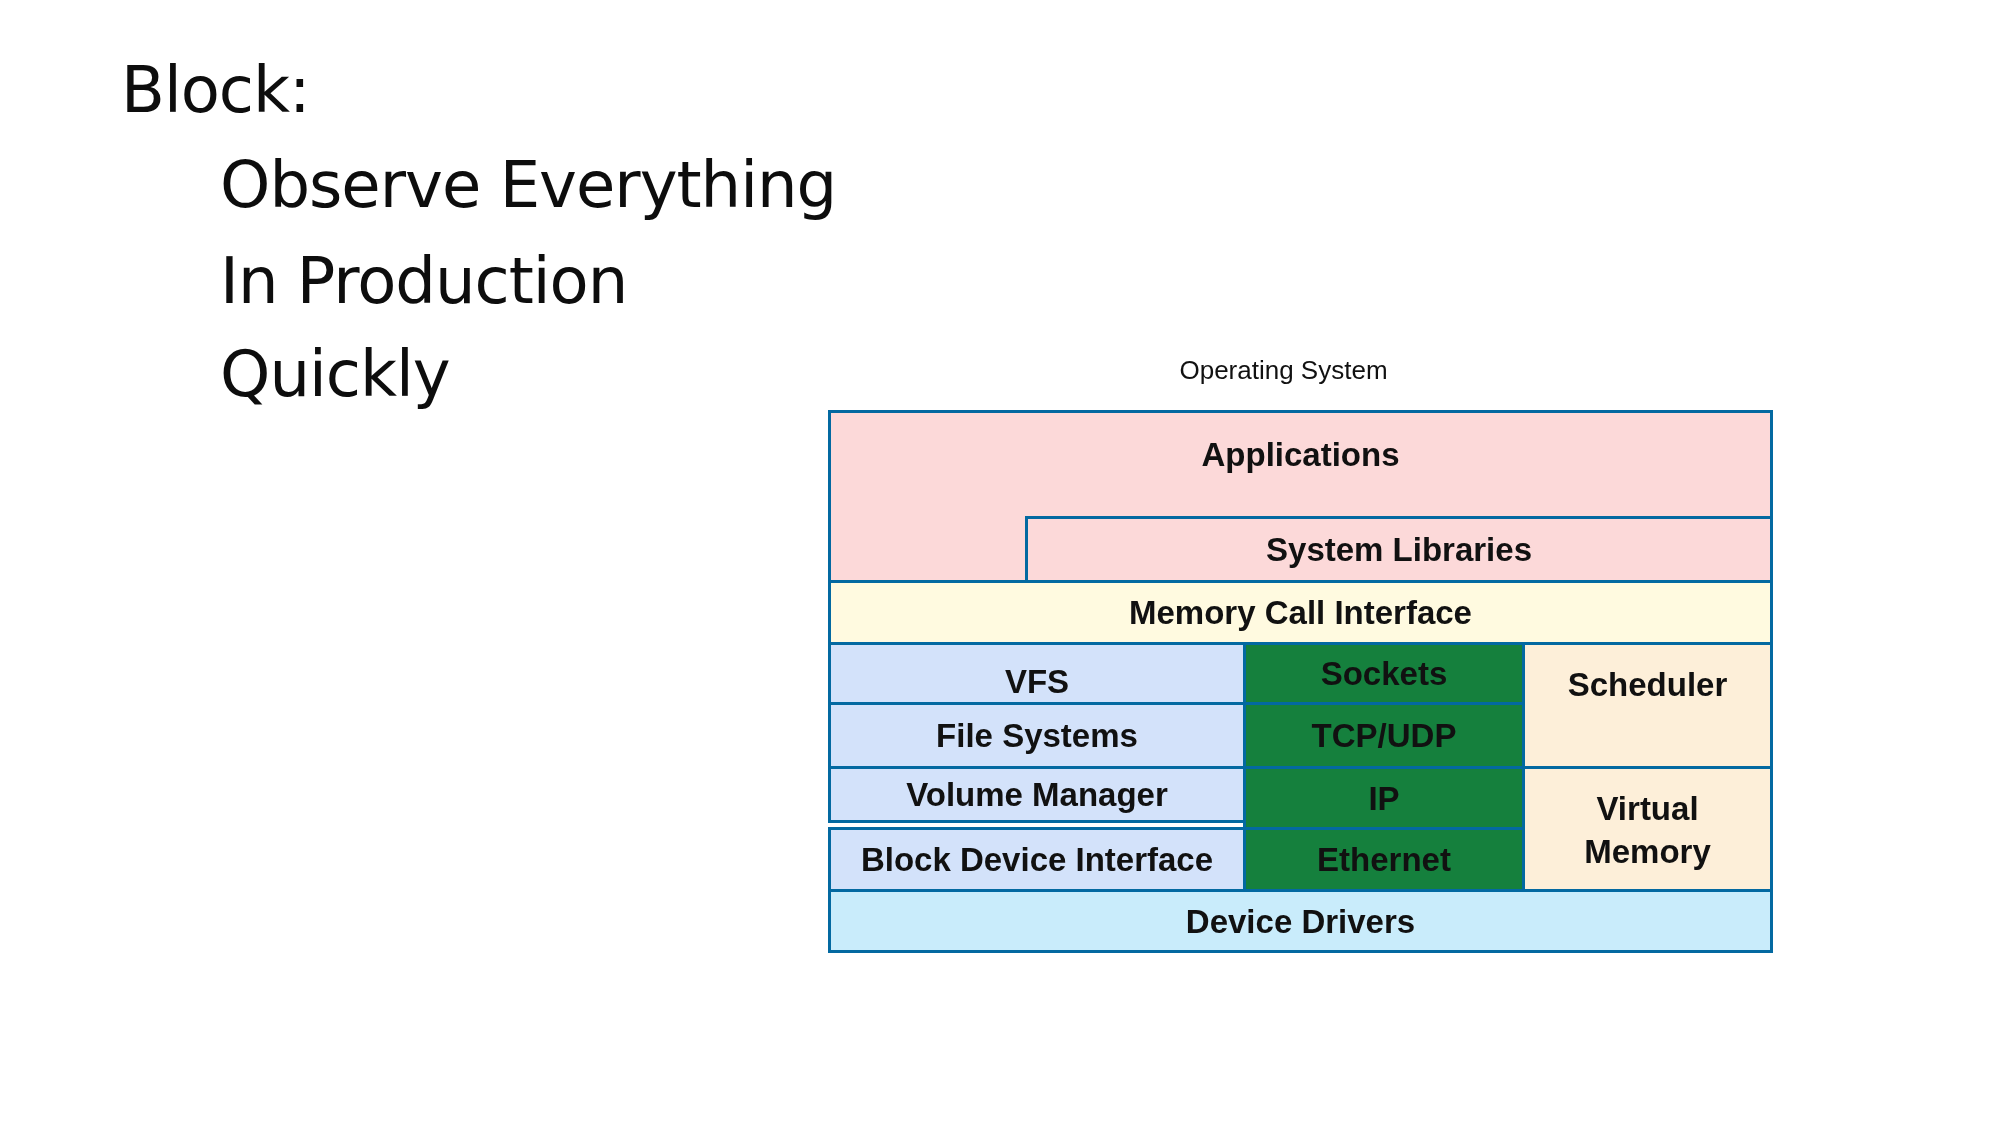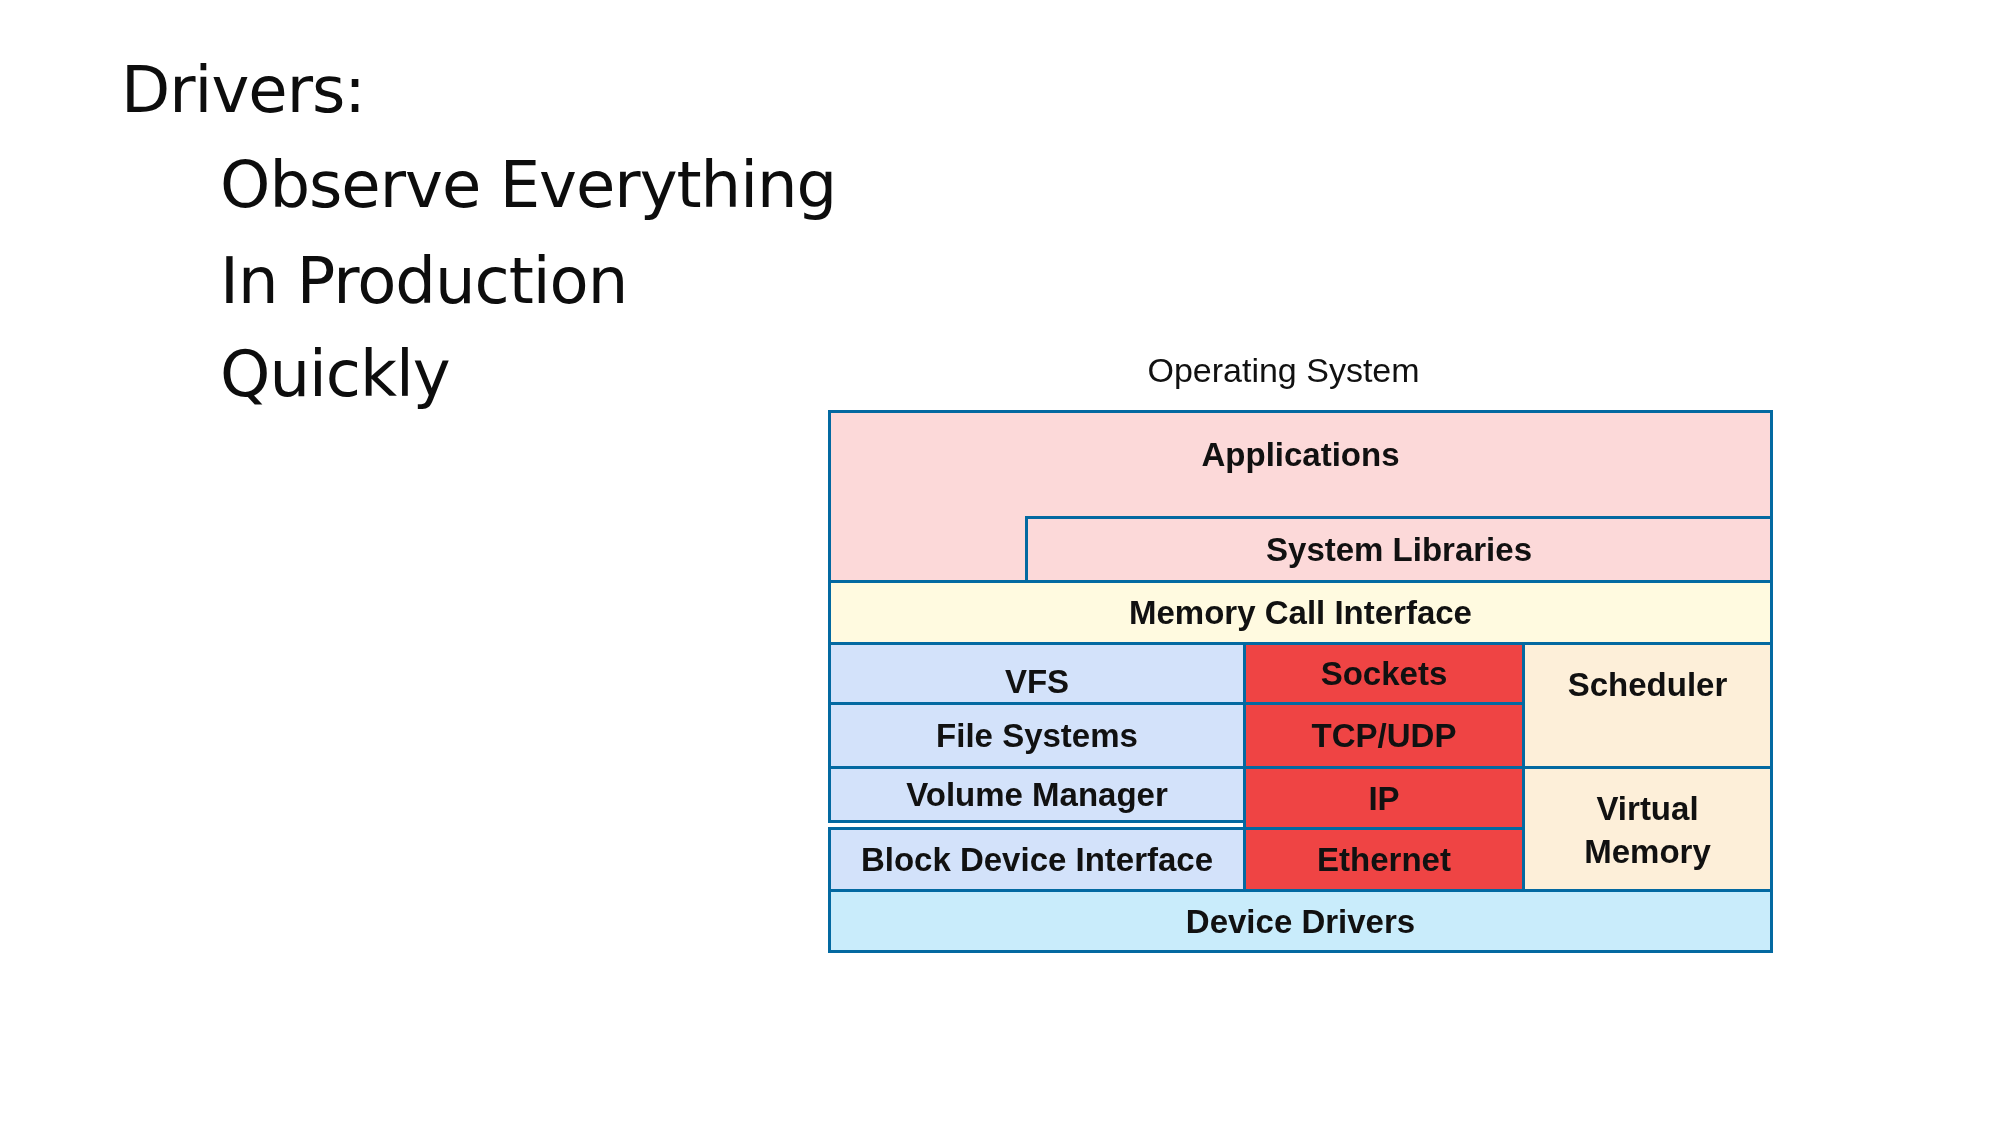--- a/index.html
+++ b/index.html
@@ -17,39 +17,39 @@
       font-family: "DejaVu Sans", sans-serif;
       font-size: 64px; line-height: 1; letter-spacing: -1px;
       color: #0d0d0d; white-space: nowrap;
     }
     .b0 { top: 153px; }
     .b1 { top: 249px; }
     .b2 { top: 342px; }
 
     .diagram-title {
       position: absolute; left: 1140px; top: 352px; width: 287px;
-      font-family: "Liberation Sans", sans-serif; font-size: 34px; line-height: 36px;
+      font-family: "Liberation Sans", sans-serif; font-size: 26px; line-height: 36px;
       text-align: center; color: #111; white-space: nowrap;
     }
 
     .diagram { position: absolute; left: 0; top: 0; }
     .cell {
       position: absolute; box-sizing: border-box;
       border: 3px solid #0369a1;
       font-family: "Liberation Sans", sans-serif; font-weight: bold;
       font-size: 33px; color: #111; text-align: center;
       display: flex; align-items: center; justify-content: center;
       line-height: 43px; white-space: nowrap;
     }
     .label { display: block; }
 
     .pink { background: #fcd9d9; }
     .yellow { background: #fffae0; }
     .blue { background: #d3e2fa; }
-    .green { background: #ef4444; }
+    .green { background: #15803d; }
     .cream { background: #fdefd9; }
     .cyan { background: #c9ecfb; }
 
     
     .apps { left: 828px; top: 410px; width: 945px; height: 173px; align-items: flex-start; }
     .apps .label { margin-top: 20px; }
     .syslib { left: 1025px; top: 516px; width: 748px; height: 67px; }
     .sci { left: 828px; top: 580px; width: 945px; height: 65px; }
 
     .vfs { left: 828px; top: 642px; width: 418px; height: 79px; }
@@ -65,21 +65,21 @@
     .sched { left: 1522px; top: 642px; width: 251px; height: 127px; align-items: flex-start; }
     .sched .label { margin-top: 18px; }
     .virt { left: 1522px; top: 766px; width: 251px; height: 126px; align-items: flex-start; }
     .virt .label { margin-top: 18px; white-space: normal; width: 200px; }
 
     .drivers { left: 828px; top: 889px; width: 945px; height: 64px; }
   </style>
 </head>
 <body>
 
-<h1 class="heading">Drivers:</h1>
+<h1 class="heading">Block:</h1>
 <ul class="bullets">
   <li class="bullet b0">Observe Everything</li>
   <li class="bullet b1">In Production</li>
   <li class="bullet b2">Quickly</li>
 </ul>
 
 <div class="diagram-title">Operating System</div>
 
 <div class="diagram">
   <div class="cell pink apps">

